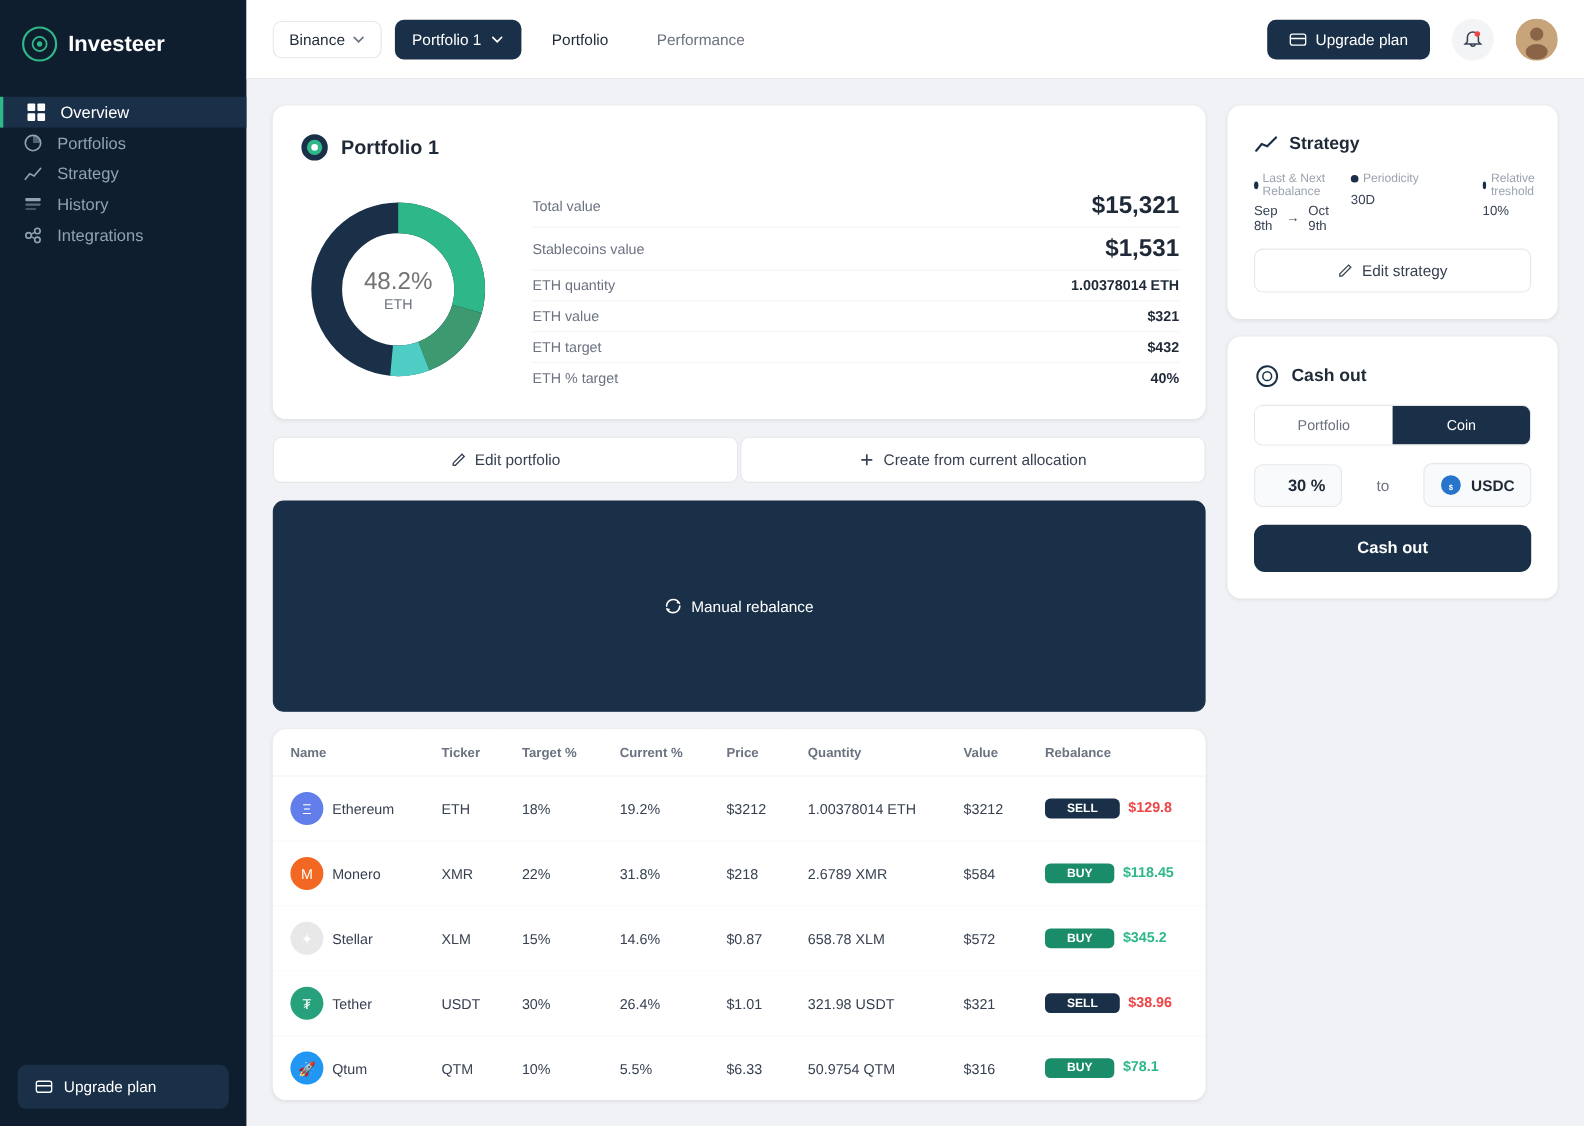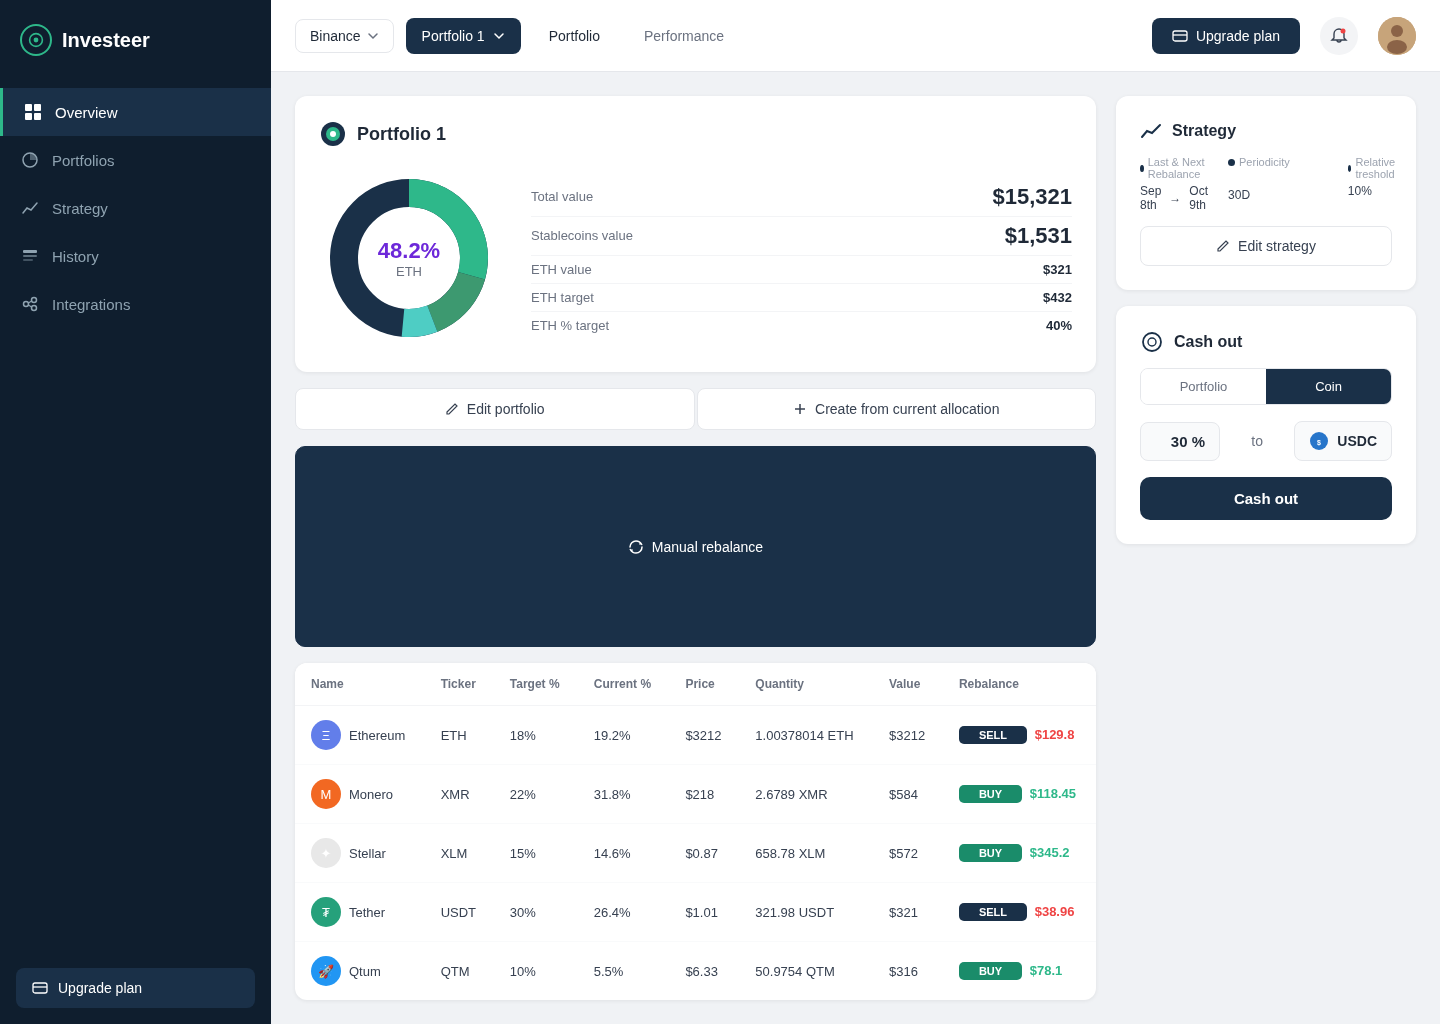--- a/index.html
+++ b/index.html
@@ -1,25 +1,25 @@
 <!DOCTYPE html>
 <html><head>
   <meta charset="utf-8">
   <style>
     * { box-sizing: border-box; margin: 0; padding: 0; }
     body { font-family: -apple-system, BlinkMacSystemFont, 'Segoe UI', sans-serif; background: #f0f2f5; display: flex; height: 1024px; width: 1440px; overflow: hidden; }
 
     
-    .sidebar { width: 271px; background: #0f1e2e; display: flex; flex-direction: column; height: 100%; }
+    .sidebar { width: 224px; background: #0f1e2e; display: flex; flex-direction: column; height: 100%; }
     .sidebar-logo { display: flex; align-items: center; gap: 10px; padding: 24px 20px; }
     .sidebar-logo-icon { width: 32px; height: 32px; border-radius: 50%; border: 2px solid #2eb88a; display: flex; align-items: center; justify-content: center; }
     .sidebar-logo-icon svg { width: 16px; height: 16px; }
     .sidebar-logo-text { color: #fff; font-size: 20px; font-weight: 600; }
     .sidebar-nav { flex: 1; padding: 8px 0; }
-    .sidebar-item { display: flex; align-items: center; gap: 12px; padding: 14px 20px; cursor: pointer; color: #8fa3b1; font-size: 15px; border-radius: 0; }
+    .sidebar-item { display: flex; align-items: center; gap: 12px; padding: 4px 20px; cursor: pointer; color: #8fa3b1; font-size: 15px; border-radius: 0; }
     .sidebar-item.active { background: #1a3048; color: #fff; border-left: 3px solid #2eb88a; }
     .sidebar-item-icon { width: 20px; height: 20px; display: flex; align-items: center; justify-content: center; }
     .sidebar-bottom { padding: 16px; }
     .upgrade-btn-sidebar { background: #1a3048; color: #fff; border: none; border-radius: 8px; padding: 12px 16px; width: 100%; display: flex; align-items: center; gap: 10px; cursor: pointer; font-size: 14px; font-weight: 500; }
 
     
     .main { flex: 1; display: flex; flex-direction: column; overflow: hidden; }
 
     
     .header { background: #fff; border-bottom: 1px solid #e5e7eb; padding: 0 24px; height: 72px; display: flex; align-items: center; gap: 12px; }
@@ -39,21 +39,21 @@
 
     
     .card { background: #fff; border-radius: 12px; padding: 24px; box-shadow: 0 1px 4px rgba(0,0,0,0.07); }
 
     
     .portfolio-header { display: flex; align-items: center; gap: 10px; margin-bottom: 20px; }
     .portfolio-header h2 { font-size: 18px; font-weight: 600; color: #1f2937; }
     .portfolio-body { display: flex; gap: 32px; align-items: center; }
     .donut-container { position: relative; width: 180px; height: 180px; flex-shrink: 0; }
     .donut-label { position: absolute; top: 50%; left: 50%; transform: translate(-50%, -50%); text-align: center; }
-    .donut-pct { font-size: 22px; font-weight: 700; color: #6d28d9; }
+    .donut-pct { font-size: 22px; font-weight: 400; color: #737373; }
     .donut-coin { font-size: 13px; color: #6b7280; }
     .portfolio-stats { flex: 1; }
     .stat-row { display: flex; justify-content: space-between; align-items: center; padding: 6px 0; border-bottom: 1px solid #f3f4f6; }
     .stat-row:last-child { border-bottom: none; }
     .stat-label { font-size: 13px; color: #6b7280; }
     .stat-value { font-size: 13px; font-weight: 600; color: #1f2937; }
     .stat-value.large { font-size: 22px; font-weight: 700; }
 
     
     .actions-row { display: flex; gap: 2px; }
@@ -255,20 +255,24 @@
           <div class="portfolio-stats">
             <div class="stat-row">
               <span class="stat-label">Total value</span>
               <span class="stat-value large">$15,321</span>
             </div>
             <div class="stat-row">
               <span class="stat-label">Stablecoins value</span>
               <span class="stat-value large">$1,531</span>
             </div>
             <div class="stat-row">
+              <span class="stat-label">ETH quantity</span>
+              <span class="stat-value">1.00378014 ETH</span>
+            </div>
+            <div class="stat-row">
               <span class="stat-label">ETH value</span>
               <span class="stat-value">$321</span>
             </div>
             <div class="stat-row">
               <span class="stat-label">ETH target</span>
               <span class="stat-value">$432</span>
             </div>
             <div class="stat-row">
               <span class="stat-label">ETH % target</span>
               <span class="stat-value">40%</span>
@@ -427,21 +431,21 @@
             <div class="meta-label">
               <span class="meta-dot"></span>
               <span>Last &amp; Next Rebalance</span>
             </div>
             <div class="rebalance-dates">
               <span>Sep 8th</span>
               <span>→</span>
               <span>Oct 9th</span>
             </div>
           </div>
-          <div style="display:flex;flex-direction:column;gap:20px;">
+          <div style="display:flex;flex-direction:column;gap:6px;">
             <div class="meta-label">
               <span class="meta-dot"></span>
               <span>Periodicity</span>
             </div>
             <div class="meta-val">30D</div>
           </div>
           <div style="display:flex;flex-direction:column;gap:4px;margin-left:38px;">
             <div class="meta-label">
               <span class="meta-dot"></span>
               <span>Relative treshold</span>

